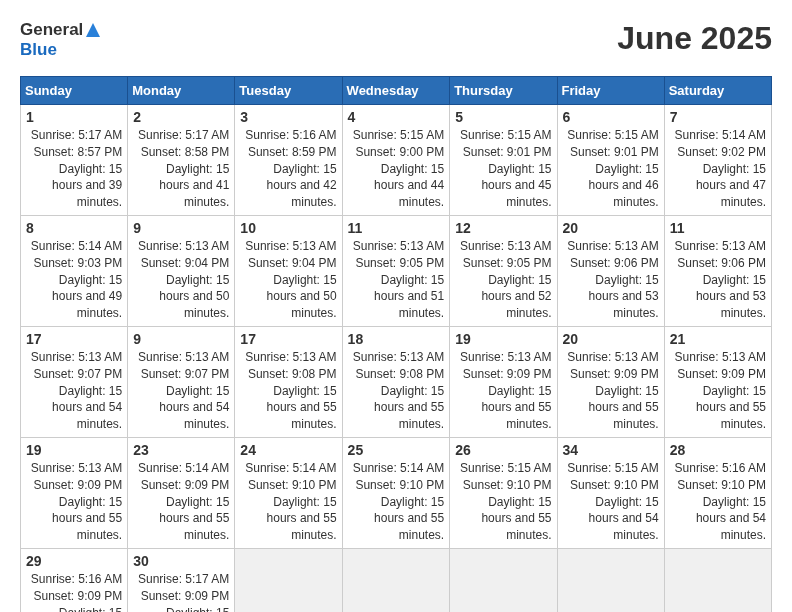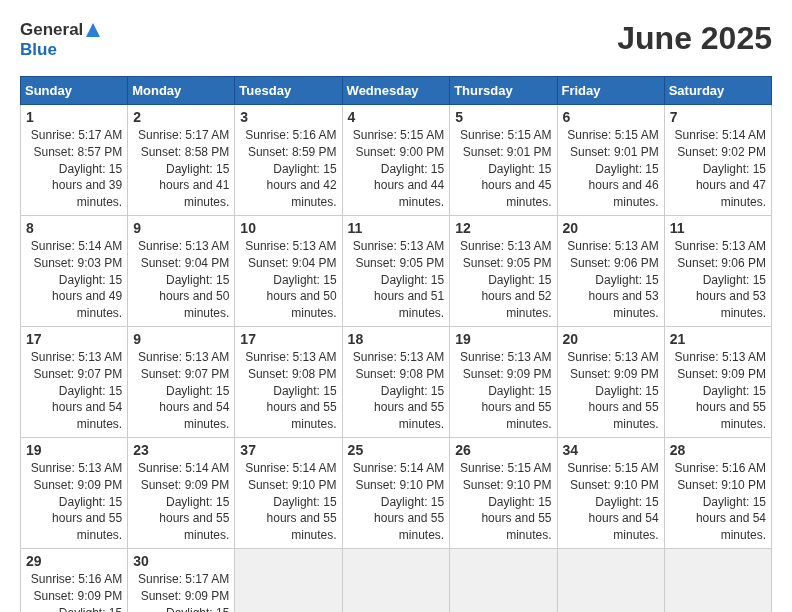--- a/index.html
+++ b/index.html
@@ -213,21 +213,21 @@
       <tr>
         <td>
           <span class="day-number">19</span>
           <div class="day-info">Sunrise: 5:13 AM<br>Sunset: 9:09 PM<br>Daylight: 15 hours and 55 minutes.</div>
         </td>
         <td>
           <span class="day-number">23</span>
           <div class="day-info">Sunrise: 5:14 AM<br>Sunset: 9:09 PM<br>Daylight: 15 hours and 55 minutes.</div>
         </td>
         <td>
-          <span class="day-number">37</span>
+          <span class="day-number">24</span>
           <div class="day-info">Sunrise: 5:14 AM<br>Sunset: 9:10 PM<br>Daylight: 15 hours and 55 minutes.</div>
         </td>
         <td>
           <span class="day-number">25</span>
           <div class="day-info">Sunrise: 5:14 AM<br>Sunset: 9:10 PM<br>Daylight: 15 hours and 55 minutes.</div>
         </td>
         <td>
           <span class="day-number">26</span>
           <div class="day-info">Sunrise: 5:15 AM<br>Sunset: 9:10 PM<br>Daylight: 15 hours and 55 minutes.</div>
         </td>

